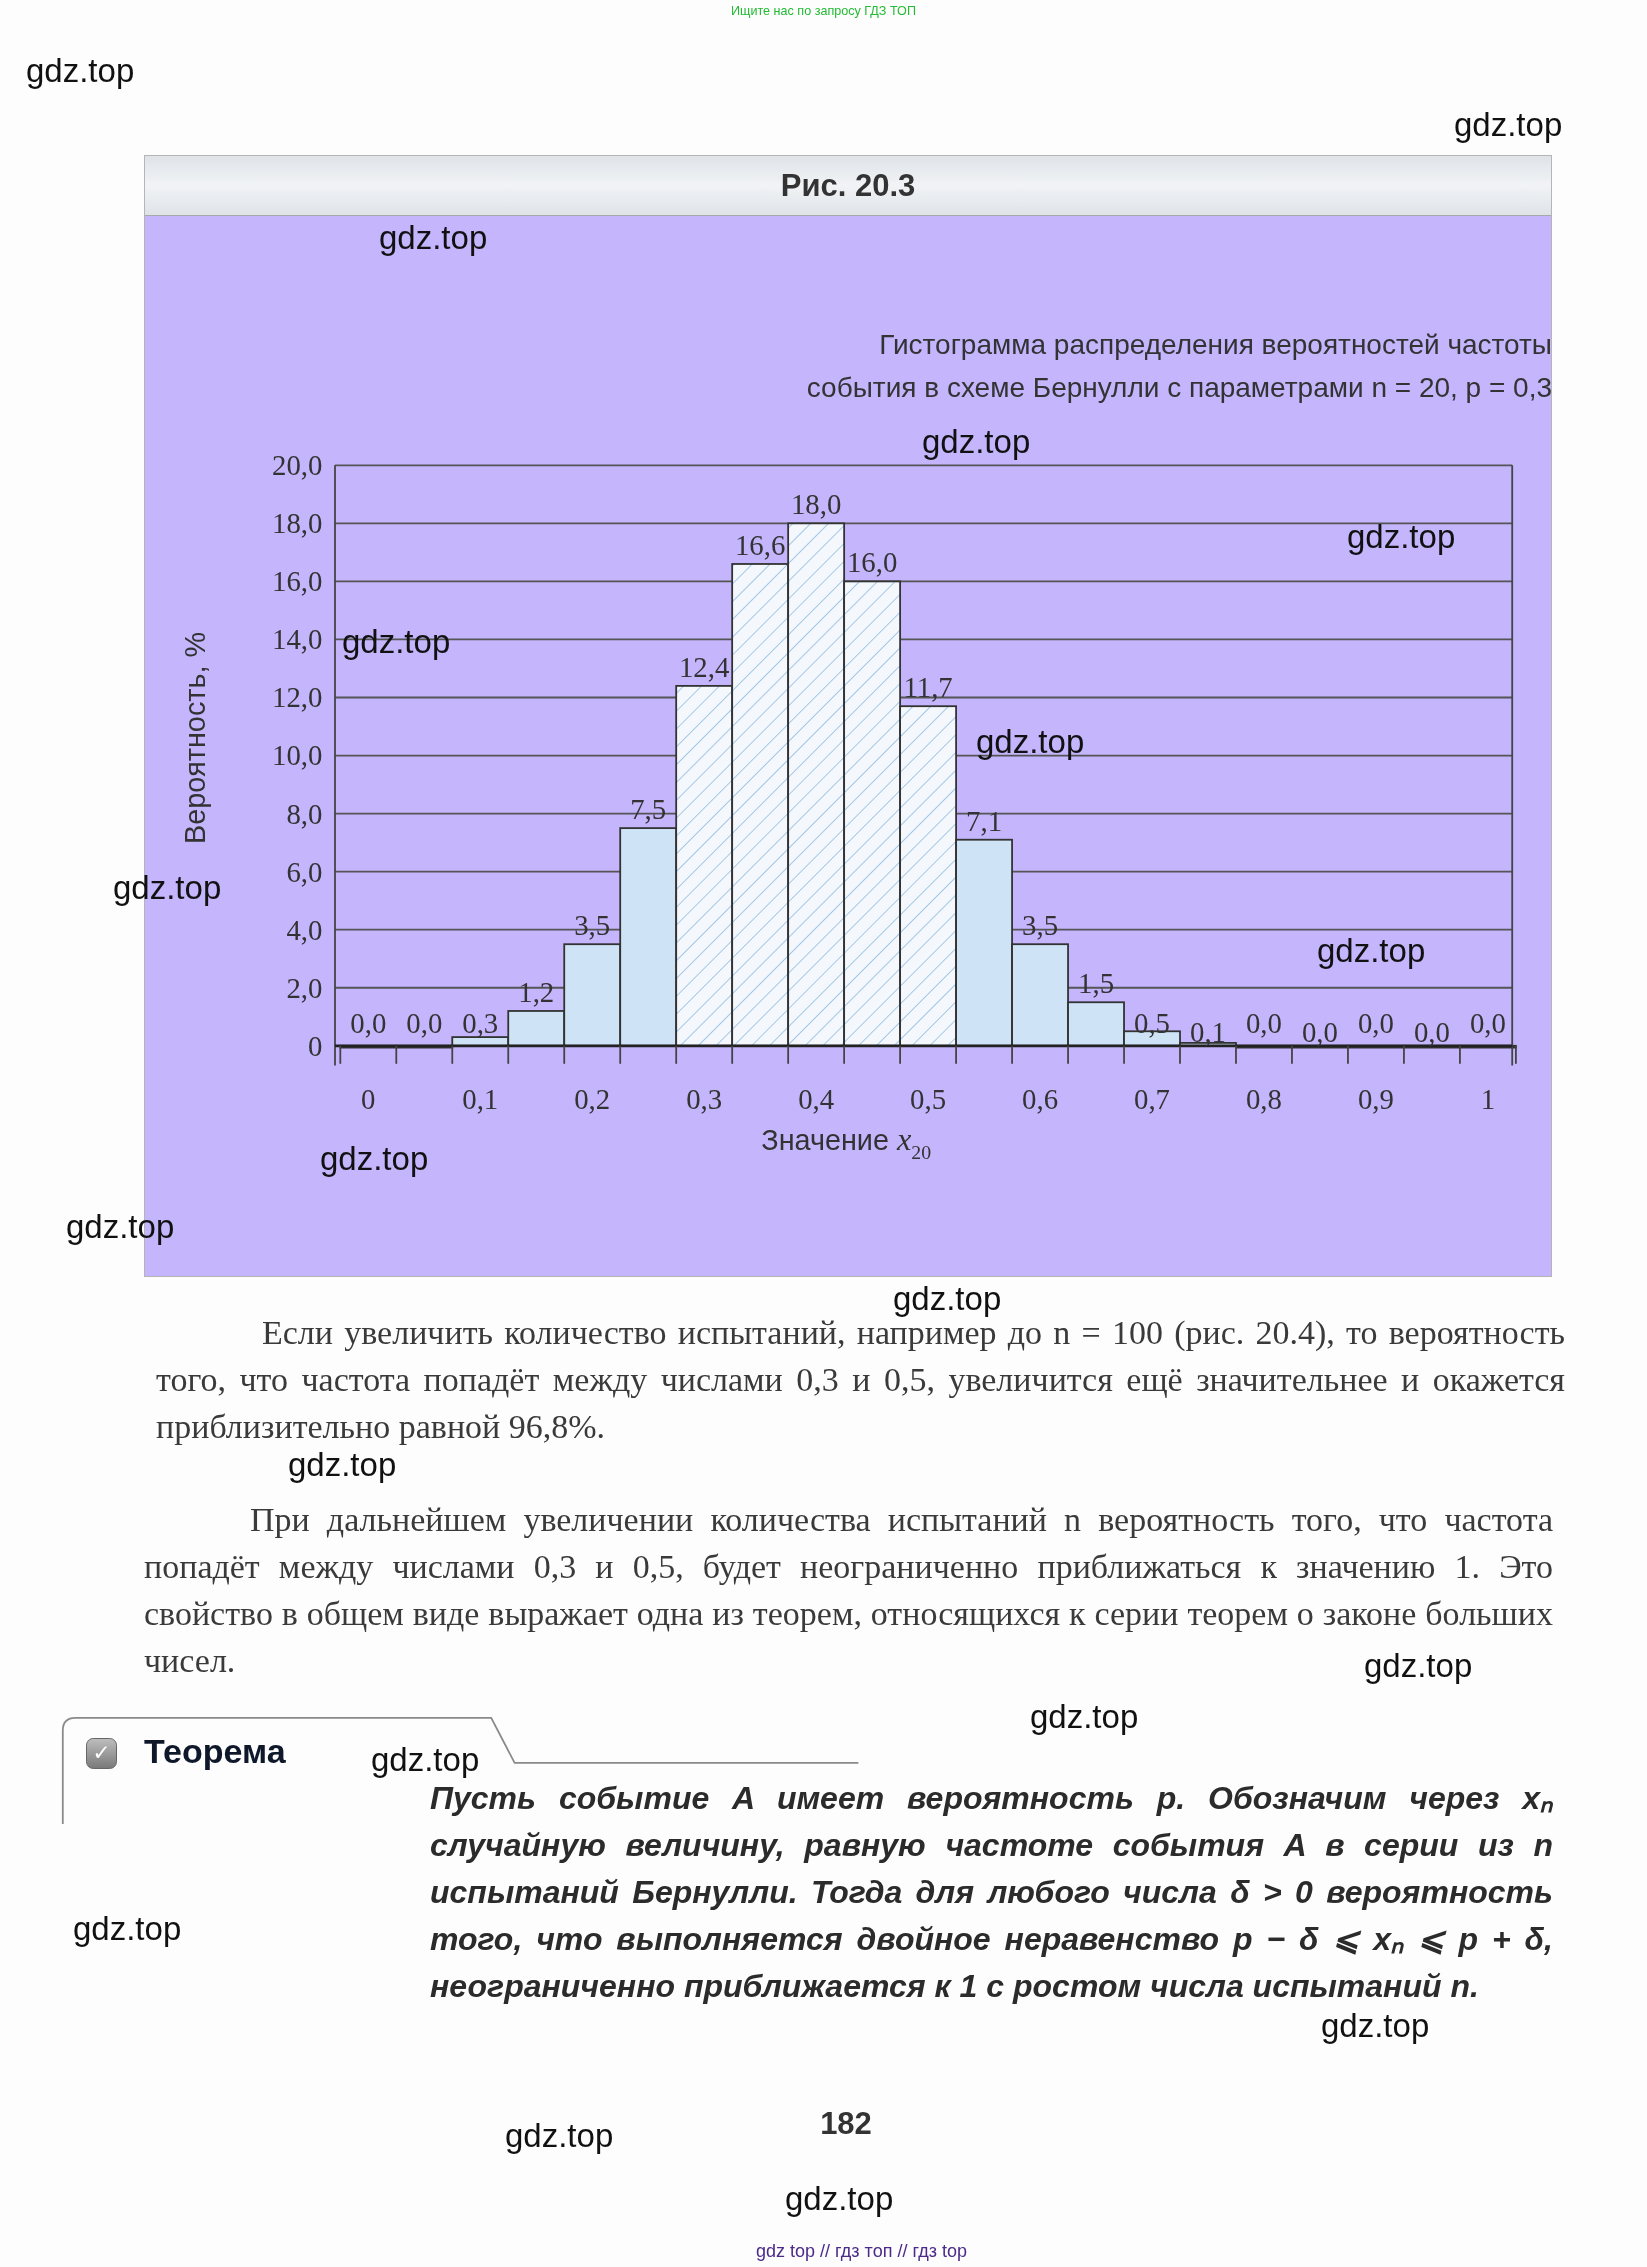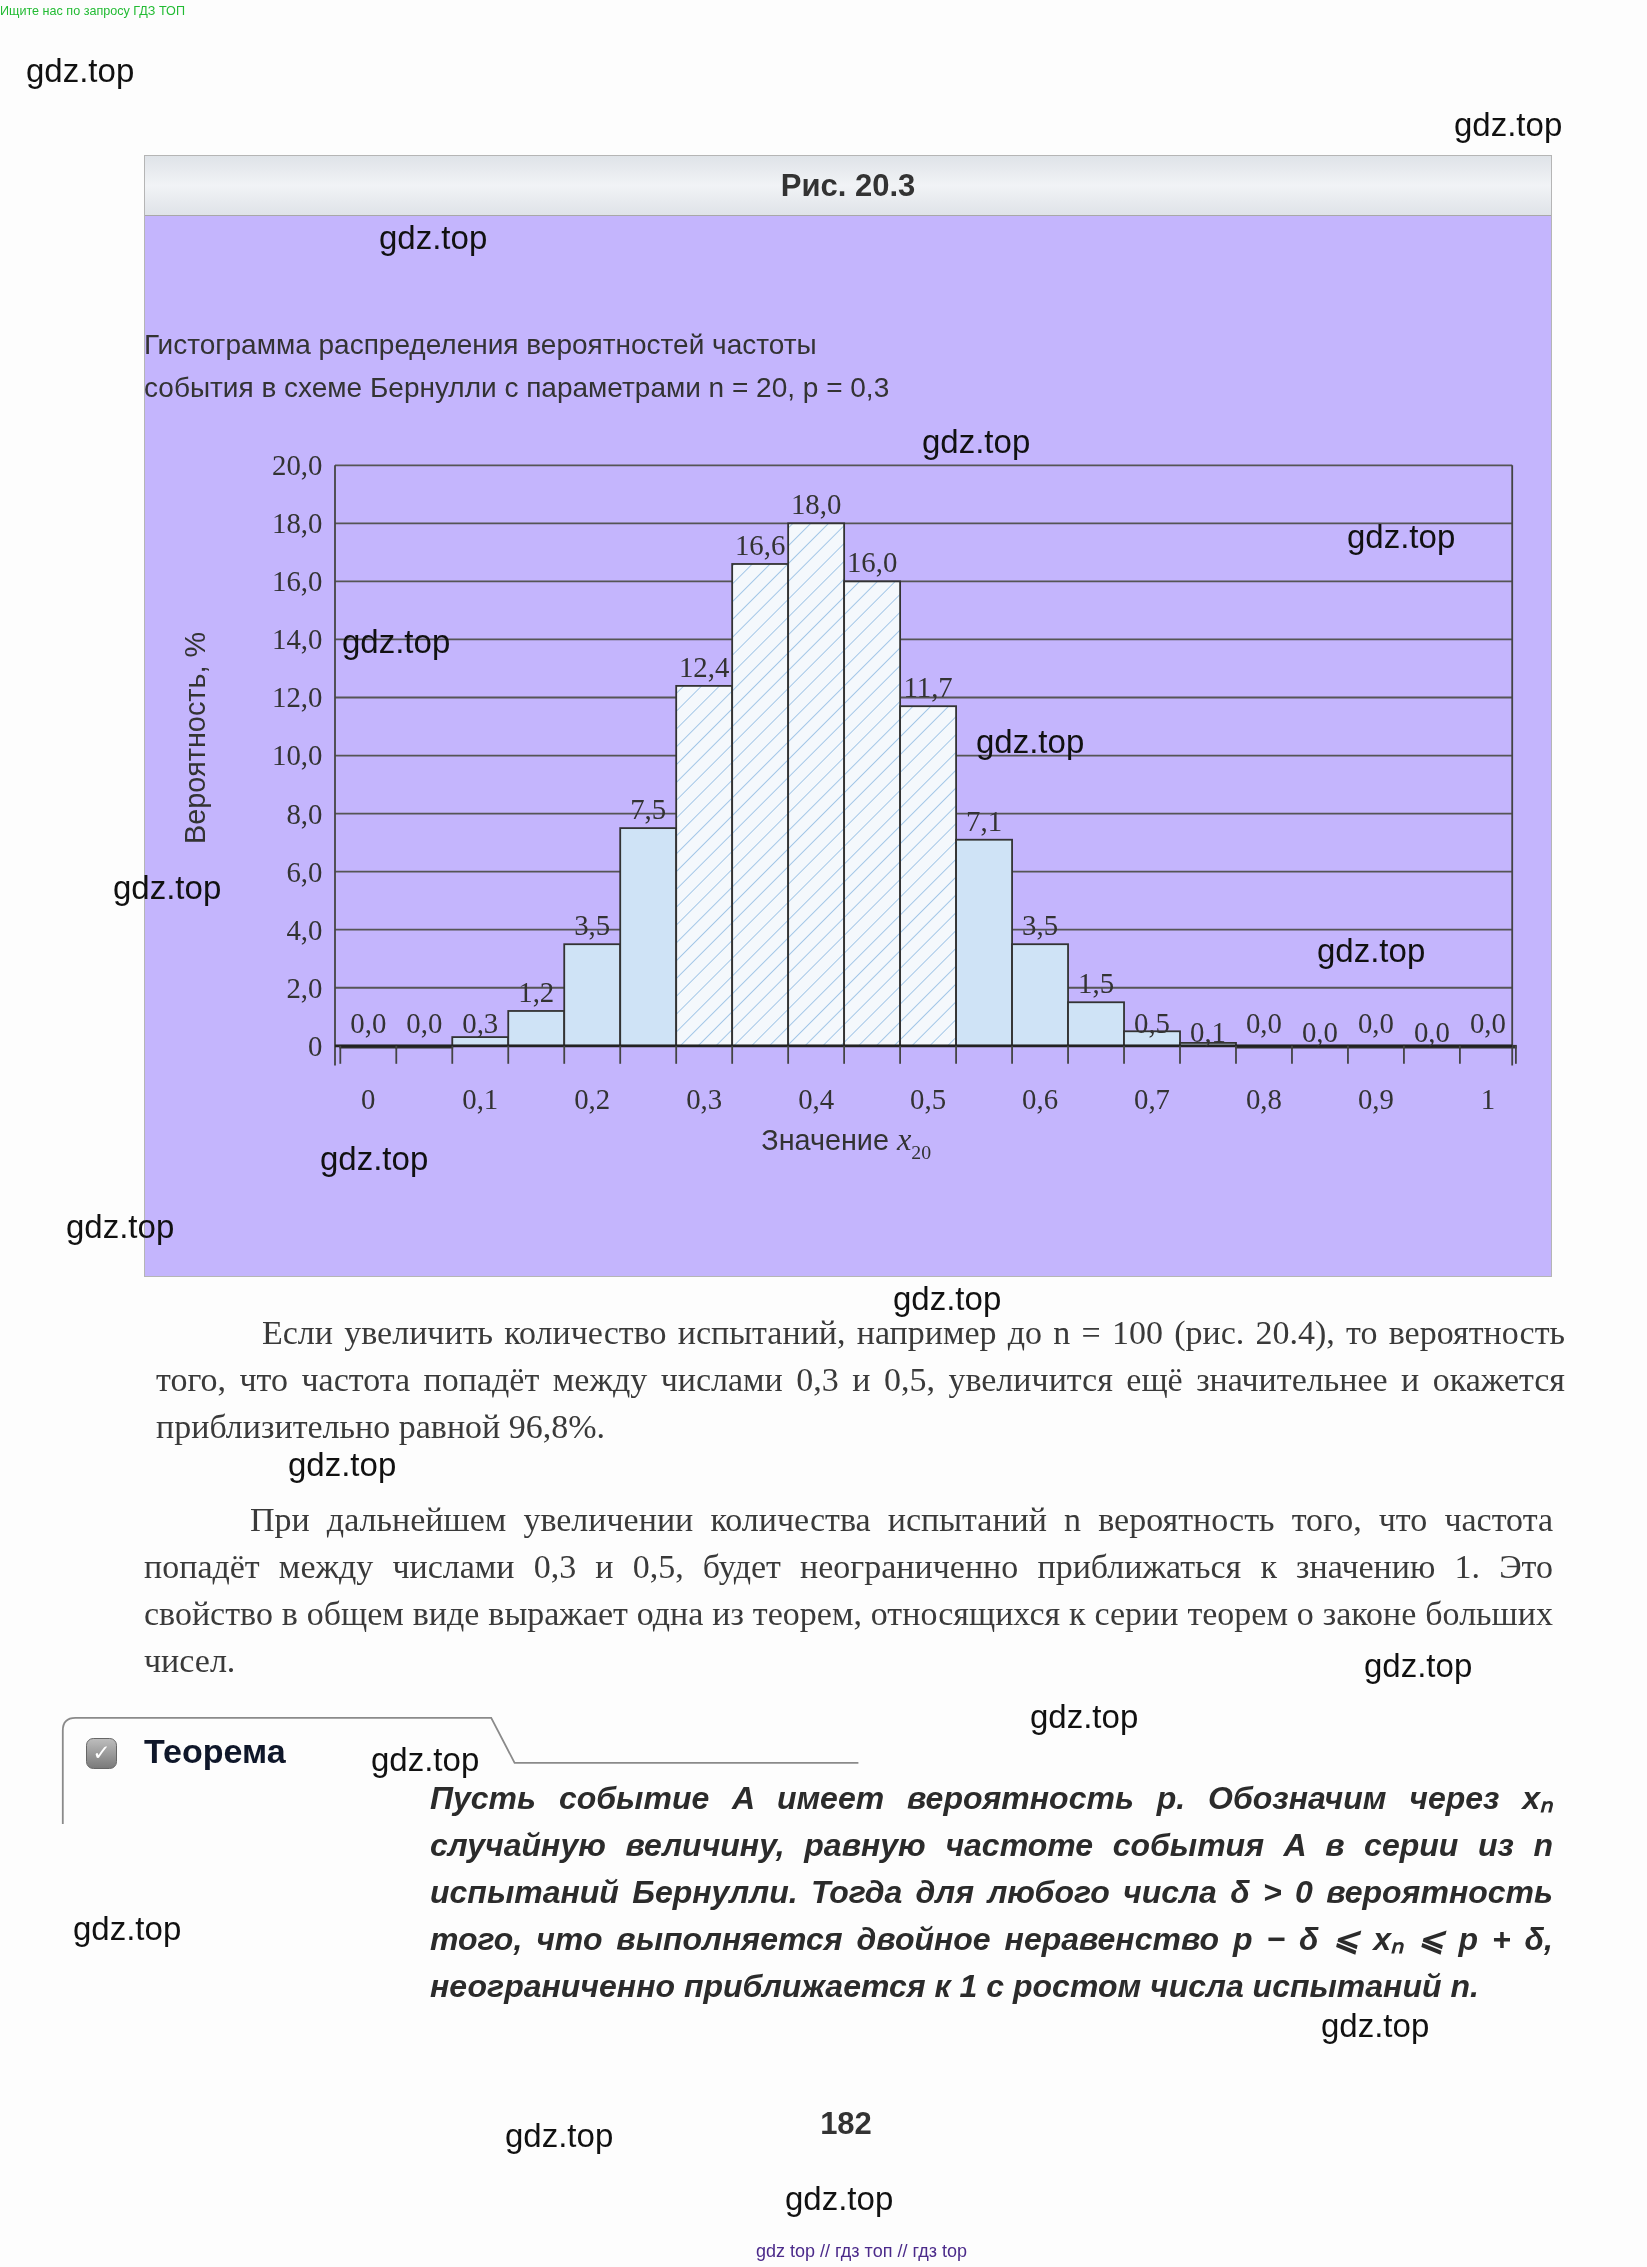--- a/index.html
+++ b/index.html
@@ -1,25 +1,25 @@
 <!DOCTYPE html>
 <html style="font-size:14.4px"><head>
 <meta charset="utf-8">
 <style>
   html, body { margin:0; padding:0; }
   body { width:1647px; height:2267px; background:#fdfdfd; position:relative; overflow:hidden;
          font-family:"Liberation Serif", serif; color:#2a2a2a; }
   .abs { position:absolute; }
   .wm { position:absolute; font-family:"Liberation Sans", sans-serif; font-size:33px; color:#111; white-space:nowrap; }
-  .top-banner { position:absolute; left:0; width:1647px; top:3.6px; text-align:left; font-family:"Liberation Sans", sans-serif; font-size:12.6px; color:#22bb33; }
+  .top-banner { position:absolute; left:0; width:1647px; top:3.6px; text-align:center; font-family:"Liberation Sans", sans-serif; font-size:12.6px; color:#22bb33; }
   .bottom-banner { position:absolute; left:0; width:1647px; top:2241px; text-align:center; font-family:"Liberation Sans", sans-serif; font-size:18px; color:#4b2a8a;margin-left:38px; }
   .figure { position:absolute; left:144px; top:155px; width:1408px; height:1122px; border:1.8px solid #b5b5b5; background:#c4b5fd; box-sizing:border-box; }
   .fig-header { position:absolute; left:0; top:0; width:100%; height:59px; background:linear-gradient(#dfe3e8,#f1f3f6 50%,#dfe3e8); border-bottom:1.8px solid #a8a8a8; text-align:center; line-height:59px;
                 font-family:"Liberation Sans", sans-serif; font-weight:bold; font-size:31px; color:#333; }
-  .chart-title { position:absolute; left:144px; width:1408px; text-align:left; font-family:"Liberation Sans", sans-serif; font-size:28px; color:#333; line-height:45px; }
+  .chart-title { position:absolute; left:144px; width:1408px; text-align:right; font-family:"Liberation Sans", sans-serif; font-size:28px; color:#333; line-height:45px; }
   svg text { font-family:"Liberation Serif", serif; }
   .para { position:absolute; left:144px; width:1409px; font-size:34px; line-height:47px; text-align:justify; color:#3a3a3a; }
   .para .indent { display:inline-block; width:106px; }
   .theorem-tab { position:absolute; left:61px; top:1716px; }
   .theorem-body { position:absolute; left:430px; top:1775px; width:1123px; font-family:"Liberation Sans", sans-serif; font-weight:bold; font-size:32px; line-height:47px; color:#2b2b2b; text-align:justify;font-style:italic; }
   .page-number { position:absolute; left:0; width:1692px; top:2106px; text-align:center; font-family:"Liberation Sans", sans-serif; font-weight:bold; font-size:31px; color:#333; }
 </style>
 </head>
 <body>
 

